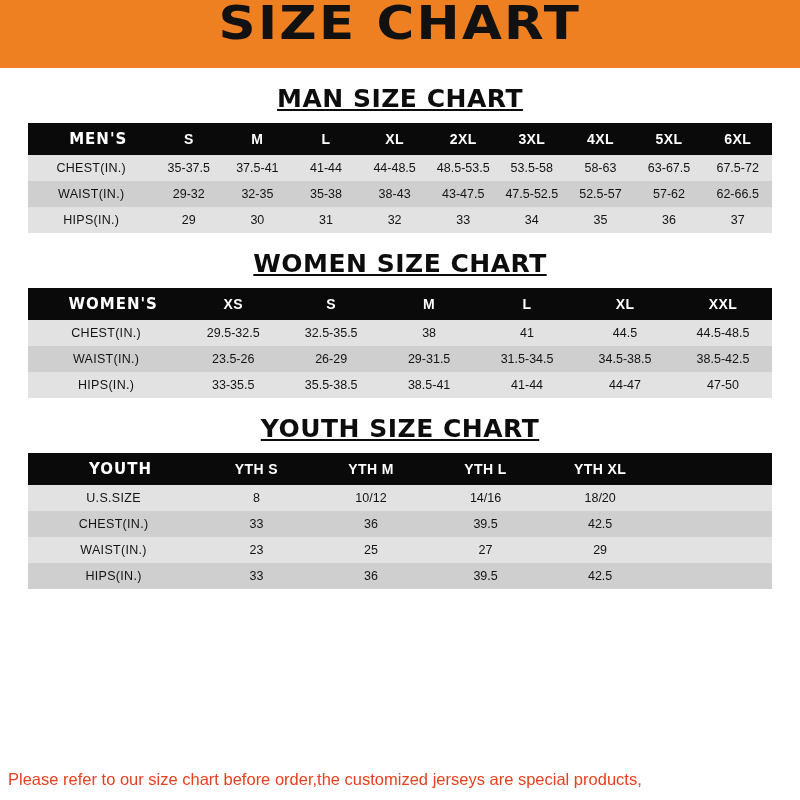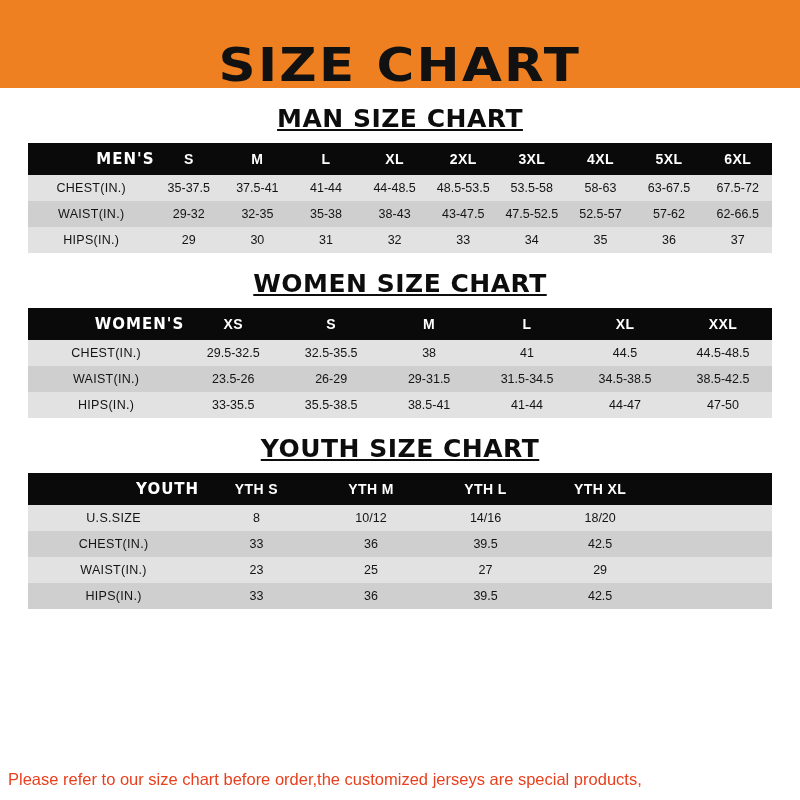--- a/index.html
+++ b/index.html
@@ -16,24 +16,24 @@
   }
   .page {
     width: 800px;
     height: 800px;
     position: relative;
     background: #ffffff;
     box-sizing: border-box;
   }
   
   .banner {
-    height: 88px;
+    height: 68px;
     background: #ef8022;
     display: flex;
-    align-items: flex-end;
+    align-items: flex-start;
     justify-content: center;
     position: relative;
   }
   .banner-title {
     font-family: "DejaVu Sans", sans-serif;
     font-weight: bold;
     font-size: 46px;
     letter-spacing: 2px;
     color: #111111;
     line-height: 1;
@@ -70,21 +70,21 @@
   }
   table.size-table thead th {
     background: #0a0a0a;
     color: #ffffff;
     font-weight: bold;
     height: 32px;
     font-size: 14px;
     letter-spacing: 0.4px;
   }
   table.size-table thead th.rowhead {
-    text-align: right;
+    text-align: center;
     padding-left: 14px;
     font-family: "DejaVu Sans", sans-serif;
     font-size: 15px;
     letter-spacing: 1px;
   }
   table.size-table tbody tr.alt-light td {
     background: #e2e2e2;
   }
   table.size-table tbody tr.alt-dark td {
     background: #cfcfcf;

